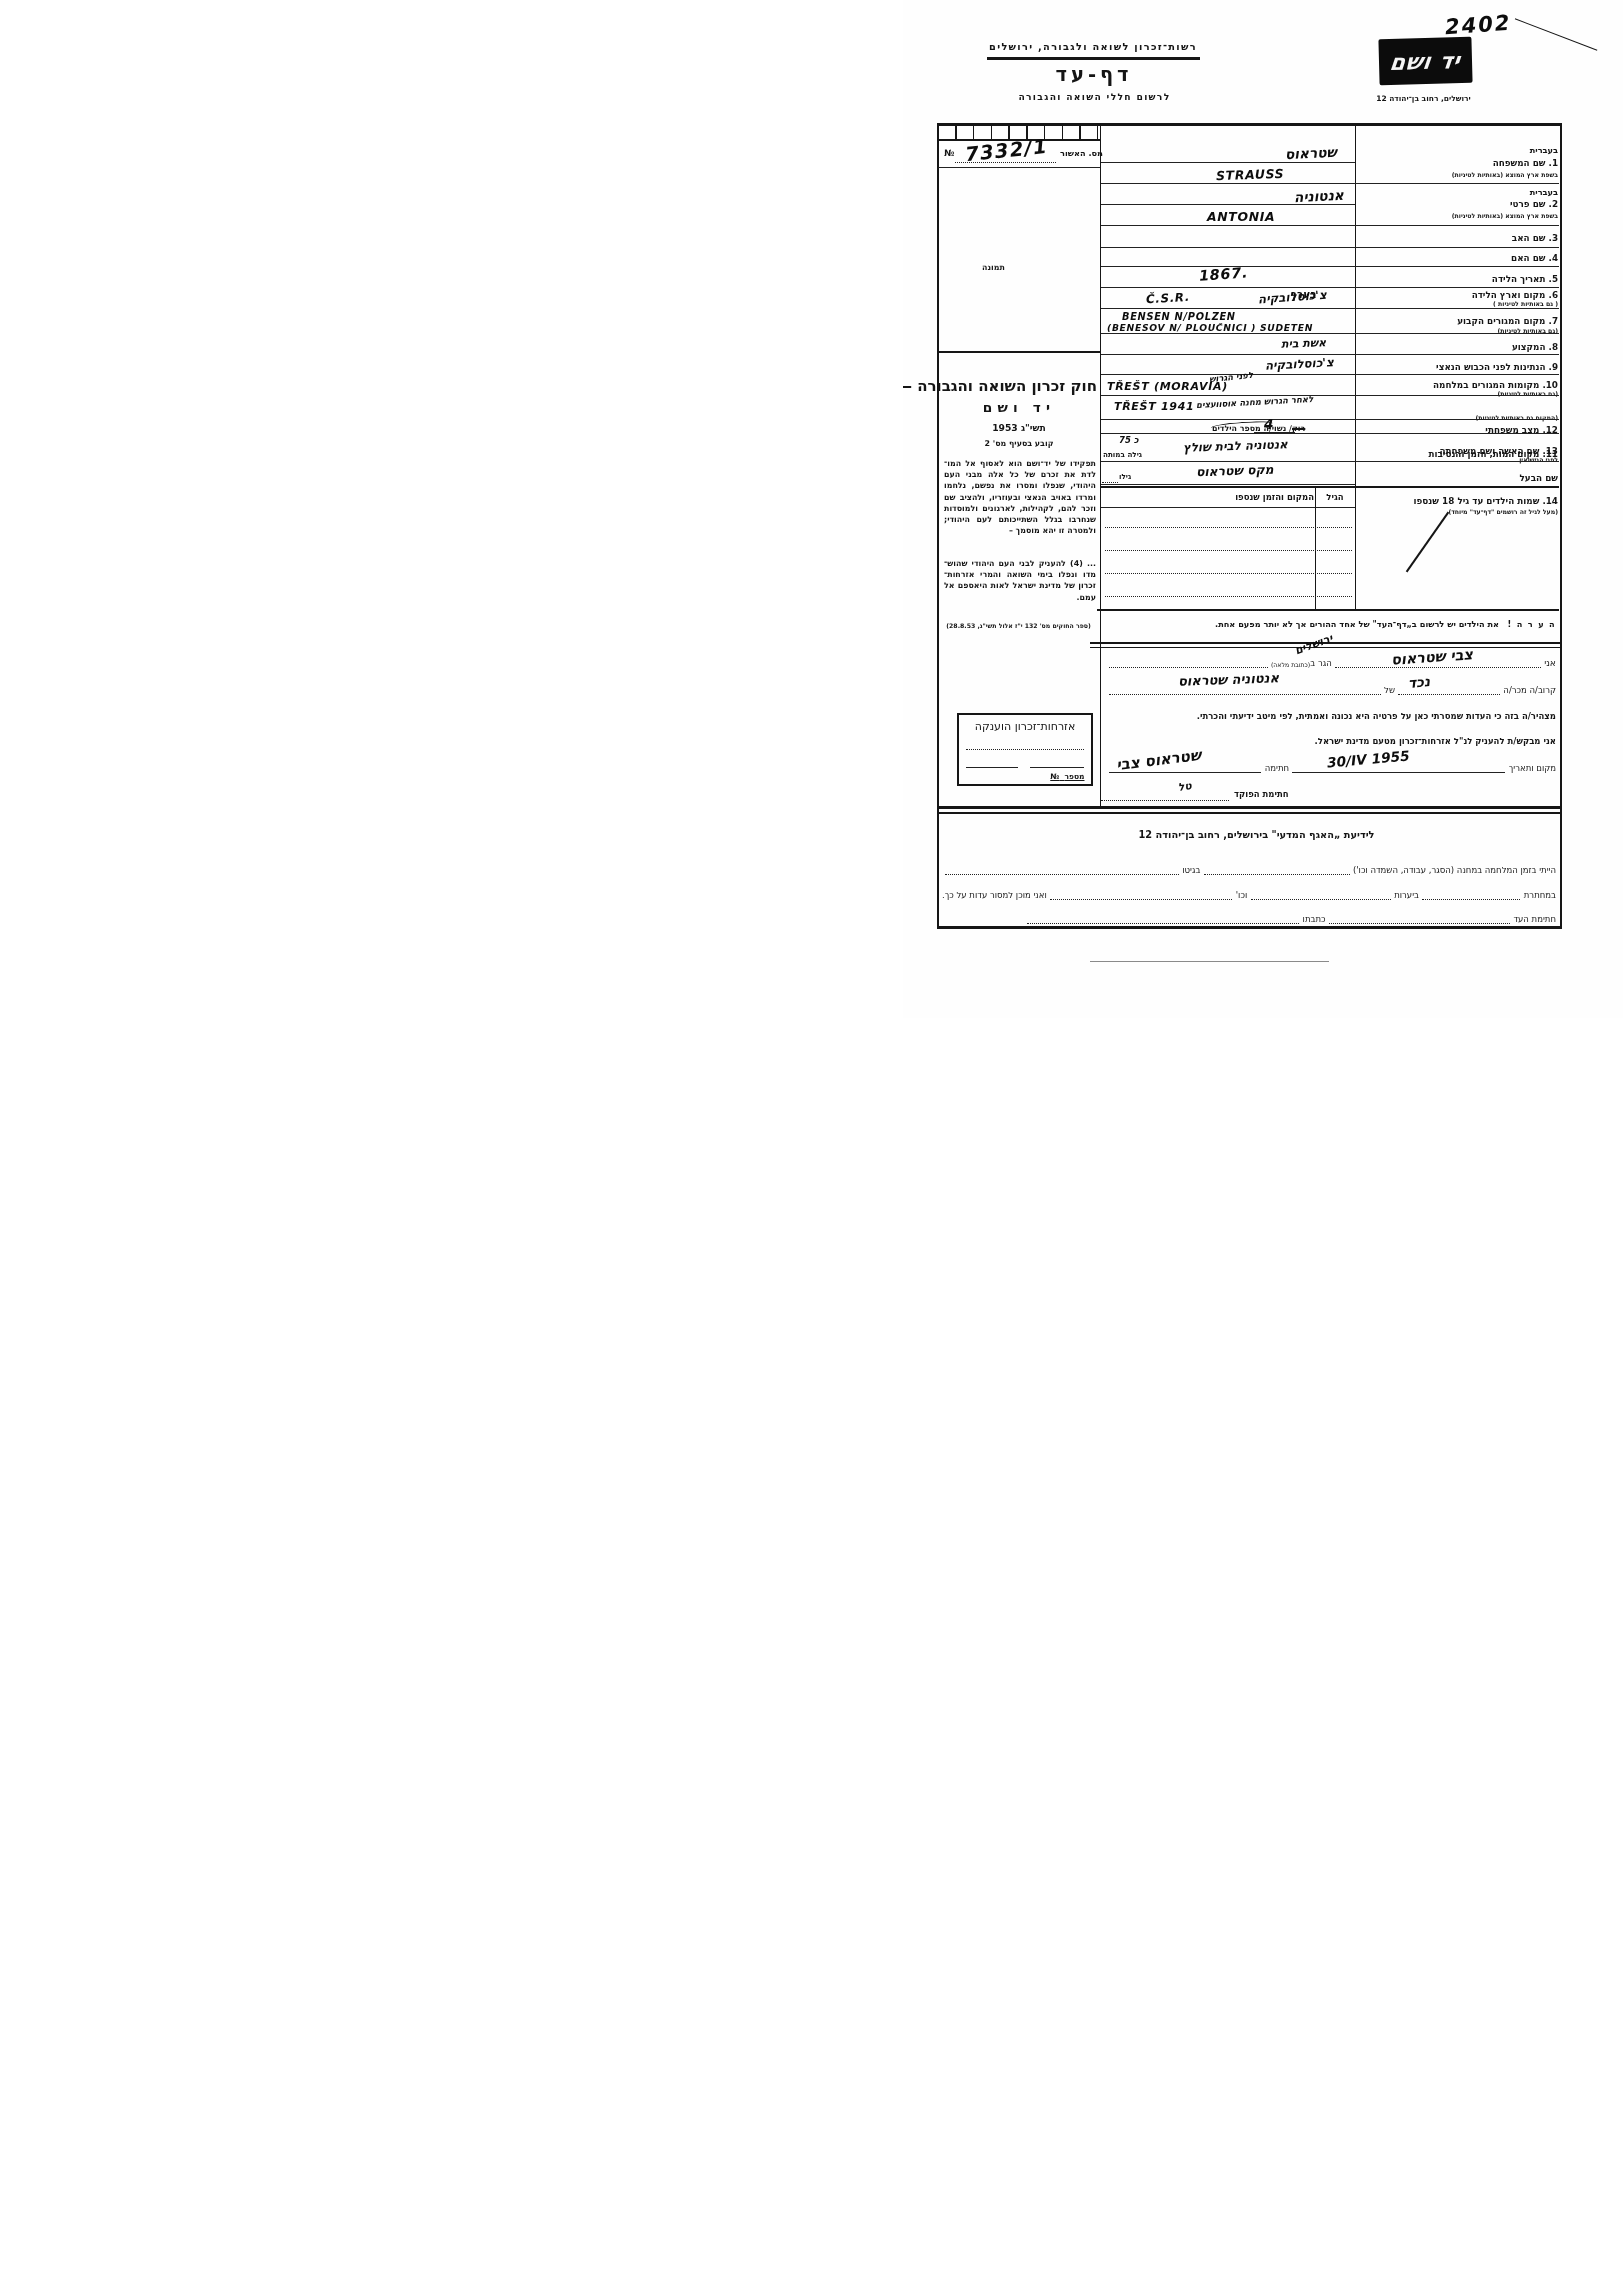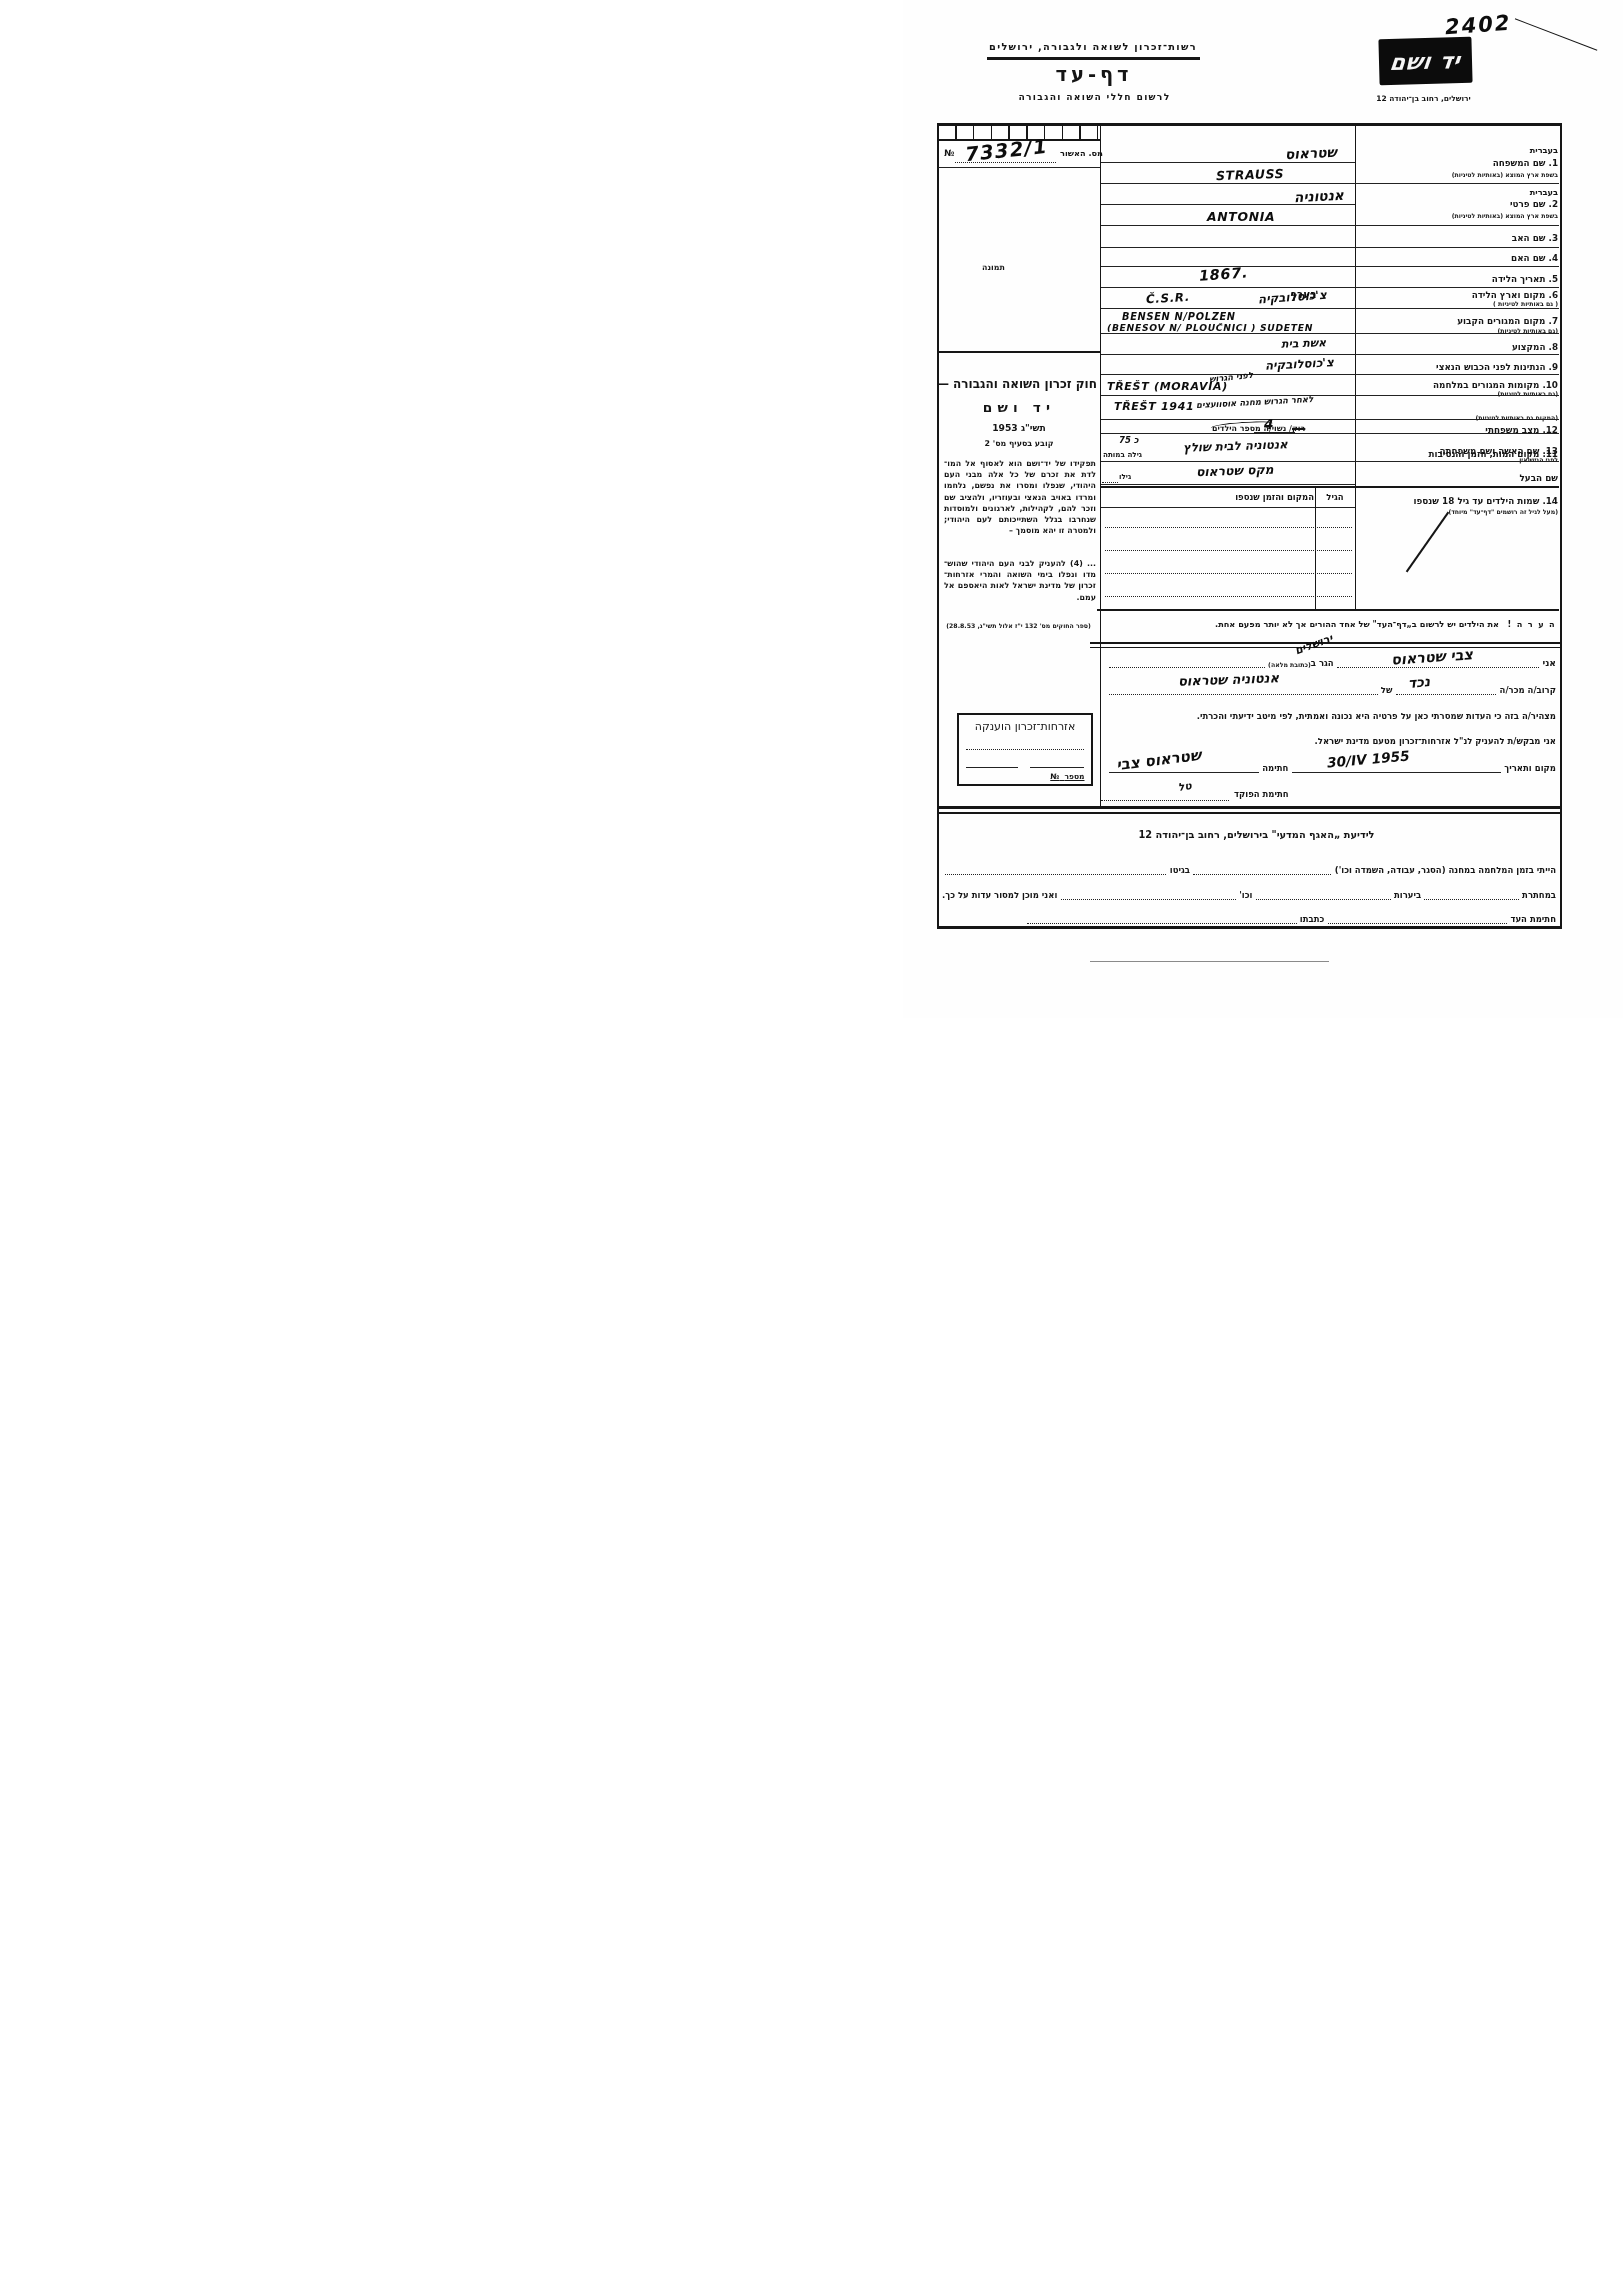--- a/index.html
+++ b/index.html
@@ -12,21 +12,21 @@
   .thinl{position:absolute;background:#222;height:1.3px;}
   .lbl{position:absolute;right:65px;text-align:right;font-weight:bold;font-size:8.8px;white-space:nowrap;}
   .sublbl{position:absolute;right:65px;text-align:right;font-weight:bold;font-size:6.2px;white-space:nowrap;}
   .prelbl{position:absolute;right:65px;text-align:right;font-weight:bold;font-size:8.2px;white-space:nowrap;}
   .hw{position:absolute;font-style:italic;font-weight:bold;white-space:nowrap;color:#0d0d0d;}
   .hwlat{position:absolute;font-style:italic;font-weight:bold;letter-spacing:0.7px;white-space:nowrap;direction:ltr;color:#0d0d0d;}
   .printed{position:absolute;font-weight:bold;white-space:nowrap;}
   .flexrow{position:absolute;display:flex;direction:rtl;align-items:flex-end;}
   .flexrow .lead{flex:1;border-bottom:1.3px solid #222;margin:0 3.3px;height:10.5px;}
   .flexrow .leaddot{flex:1;border-bottom:1.3px dotted #222;margin:0 3.3px;height:10.5px;}
-  .flexrow .tag{font-weight:bold;font-size:8.5px;white-space:nowrap;}
+  .flexrow .tag{font-weight:normal;font-size:8.5px;white-space:nowrap;}
   .strike{text-decoration:line-through;text-decoration-thickness:1.6px;}
   .ticks{position:absolute;background:repeating-linear-gradient(90deg,transparent 0 16.4px,#161616 16.4px 17.7px);}
 </style>
 </head>
 <body>
 
 <div class="page">
 
   <div class="hw" style="left:542px;top:13px;font-size:21px;transform:rotate(-4deg);letter-spacing:2px;">2402</div>
   <div class="hl" style="left:609px;top:34px;width:88px;height:1.3px;transform:rotate(21deg);"></div>
@@ -53,21 +53,21 @@
 
   <div class="printed" style="left:41px;top:148px;font-size:8.5px;">№</div>
   <div class="printed" style="left:157px;top:148px;font-size:8.2px;">מס. האשור</div>
   <div class="dotl" style="left:52px;top:162px;width:101px;"></div>
   <div class="hw" style="left:62px;top:139px;font-size:19.6px;transform:rotate(-6deg);letter-spacing:1.3px;direction:ltr;">7332/1</div>
   <div class="thinl" style="left:35px;top:167px;width:162px;"></div>
 
   <div class="printed" style="left:79px;top:263px;font-size:7.9px;">תמונה</div>
   <div class="hl" style="left:34px;top:351px;width:164px;height:2px;"></div>
 
-  <div class="printed" style="left:38px;top:377px;width:156px;text-align:center;font-size:12px;">חוק זכרון השואה והגבורה —</div>
+  <div class="printed" style="left:38px;top:377px;width:156px;text-align:center;font-size:15px;">חוק זכרון השואה והגבורה —</div>
   <div class="printed" style="left:38px;top:399px;width:156px;text-align:center;font-size:13.7px;letter-spacing:5.2px;">יד ושם</div>
   <div class="printed" style="left:38px;top:422px;width:156px;text-align:center;font-size:9.2px;">תשי"ג 1953</div>
   <div class="printed" style="left:38px;top:439px;width:156px;text-align:center;font-size:7.9px;">קובע בסעיף מס' 2</div>
   <div class="abs" style="left:41px;top:458px;width:152px;font-size:7.9px;font-weight:bold;line-height:1.42;text-align:justify;">תפקידו של יד־ושם הוא לאסוף אל המו־ לדת את זכרם של כל אלה מבני העם היהודי, שנפלו ומסרו את נפשם, נלחמו ומרדו באויב הנאצי ובעוזריו, ולהציב שם וזכר להם, לקהילות, לארגונים ולמוסדות שנחרבו בגלל השתייכותם לעם היהודי; ולמטרה זו יהא מוסמך –</div>
   <div class="abs" style="left:41px;top:558px;width:152px;font-size:7.9px;font-weight:bold;line-height:1.42;text-align:justify;">... (4) להעניק לבני העם היהודי שהוש־ מדו ונפלו בימי השואה והמרי אזרחות־ זכרון של מדינת ישראל לאות היאספם אל עמם.</div>
   <div class="abs" style="left:37px;top:622px;width:157px;font-size:6.2px;font-weight:bold;text-align:center;">(ספר החוקים מס' 132 י"ז אלול תשי"ג, 28.8.53)</div>
 
   <div class="abs" style="left:54px;top:713px;width:132px;height:69px;border:2px solid #161616;">
     <div style="position:absolute;top:5.2px;left:0;width:100%;text-align:center;font-weight:normal;font-size:11px;">אזרחות־זכרון הוענקה</div>
     <div class="dotl" style="left:6.5px;top:34px;width:118px;"></div>

